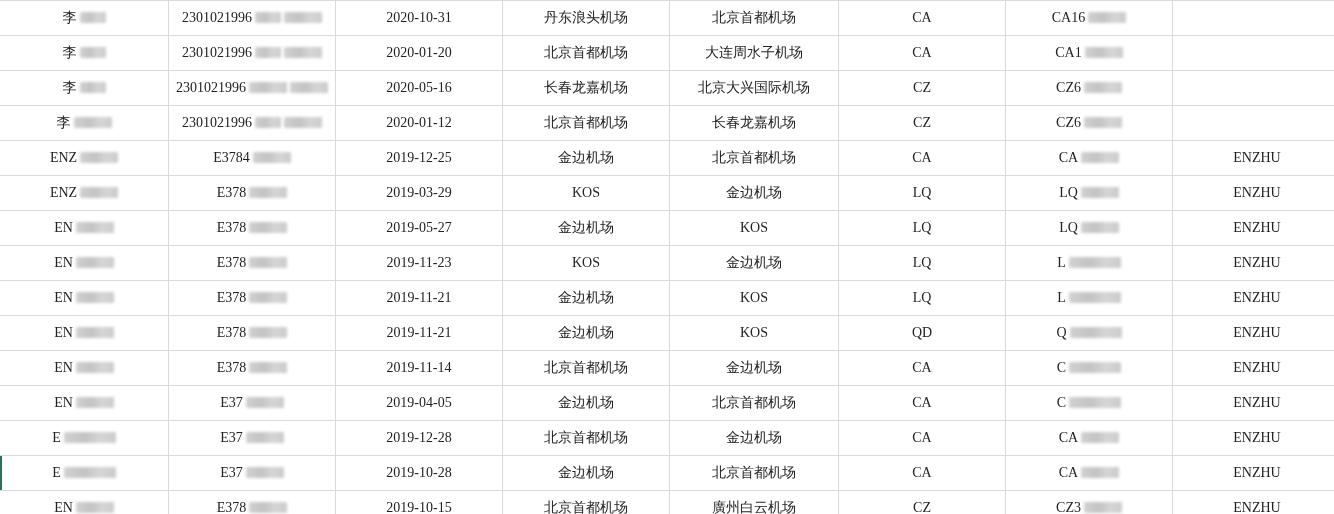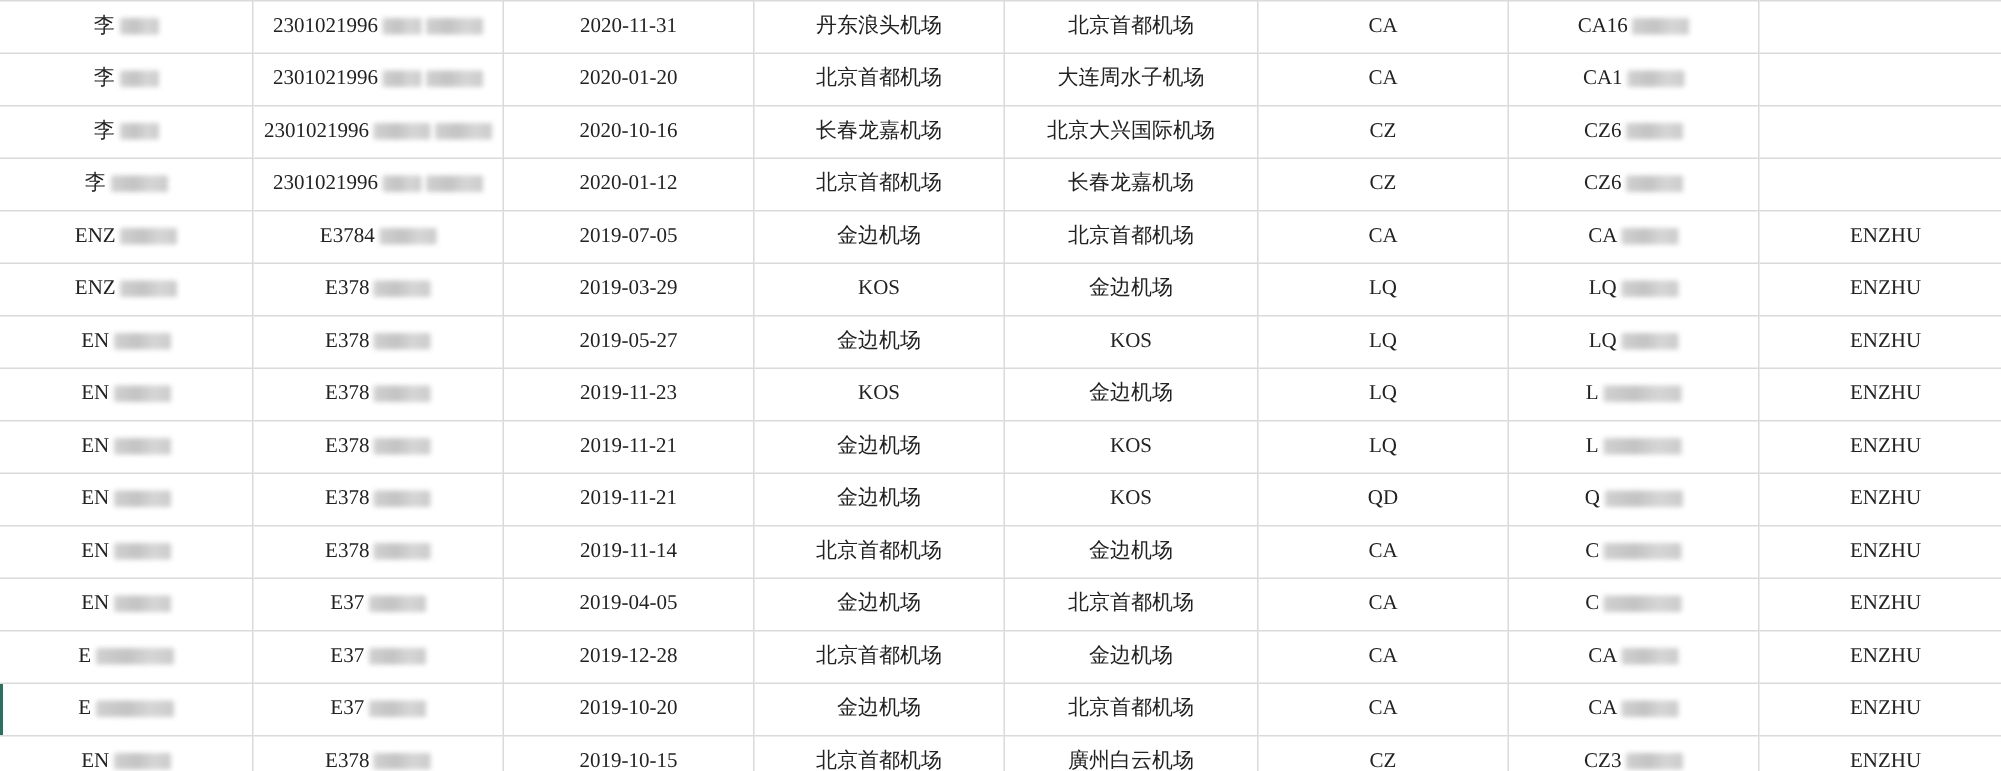--- a/index.html
+++ b/index.html
@@ -88,21 +88,21 @@
         <td class="c0"><span class="cellwrap">
             <span class="txt">李</span>
             <span class="blur sm"></span>
           </span></td>
         <td class="c1"><span class="cellwrap">
             <span class="txt">2301021996</span>
             <span class="blur sm"></span>
             <span class="blur md"></span>
           </span></td>
         <td class="c2"><span class="cellwrap">
-            <span class="txt">2020-11-31</span>
+            <span class="txt">2020-10-31</span>
           </span></td>
         <td class="c3"><span class="cellwrap">
             <span class="txt">丹东浪头机场</span>
           </span></td>
         <td class="c4"><span class="cellwrap">
             <span class="txt">北京首都机场</span>
           </span></td>
         <td class="c5"><span class="cellwrap">
             <span class="txt">CA</span>
           </span></td>
@@ -144,21 +144,21 @@
         <td class="c0"><span class="cellwrap">
             <span class="txt">李</span>
             <span class="blur sm"></span>
           </span></td>
         <td class="c1"><span class="cellwrap">
             <span class="txt">2301021996</span>
             <span class="blur md"></span>
             <span class="blur md"></span>
           </span></td>
         <td class="c2"><span class="cellwrap">
-            <span class="txt">2020-10-16</span>
+            <span class="txt">2020-05-16</span>
           </span></td>
         <td class="c3"><span class="cellwrap">
             <span class="txt">长春龙嘉机场</span>
           </span></td>
         <td class="c4"><span class="cellwrap">
             <span class="txt">北京大兴国际机场</span>
           </span></td>
         <td class="c5"><span class="cellwrap">
             <span class="txt">CZ</span>
           </span></td>
@@ -199,21 +199,21 @@
       <tr>
         <td class="c0"><span class="cellwrap">
             <span class="txt">ENZ</span>
             <span class="blur md"></span>
           </span></td>
         <td class="c1"><span class="cellwrap">
             <span class="txt">E3784</span>
             <span class="blur md"></span>
           </span></td>
         <td class="c2"><span class="cellwrap">
-            <span class="txt">2019-07-05</span>
+            <span class="txt">2019-12-25</span>
           </span></td>
         <td class="c3"><span class="cellwrap">
             <span class="txt">金边机场</span>
           </span></td>
         <td class="c4"><span class="cellwrap">
             <span class="txt">北京首都机场</span>
           </span></td>
         <td class="c5"><span class="cellwrap">
             <span class="txt">CA</span>
           </span></td>
@@ -460,21 +460,21 @@
       <tr>
         <td class="c0 has-edge"><span class="edge-mark"></span><span class="cellwrap">
             <span class="txt">E</span>
             <span class="blur lg"></span>
           </span></td>
         <td class="c1"><span class="cellwrap">
             <span class="txt">E37</span>
             <span class="blur md"></span>
           </span></td>
         <td class="c2"><span class="cellwrap">
-            <span class="txt">2019-10-20</span>
+            <span class="txt">2019-10-28</span>
           </span></td>
         <td class="c3"><span class="cellwrap">
             <span class="txt">金边机场</span>
           </span></td>
         <td class="c4"><span class="cellwrap">
             <span class="txt">北京首都机场</span>
           </span></td>
         <td class="c5"><span class="cellwrap">
             <span class="txt">CA</span>
           </span></td>

